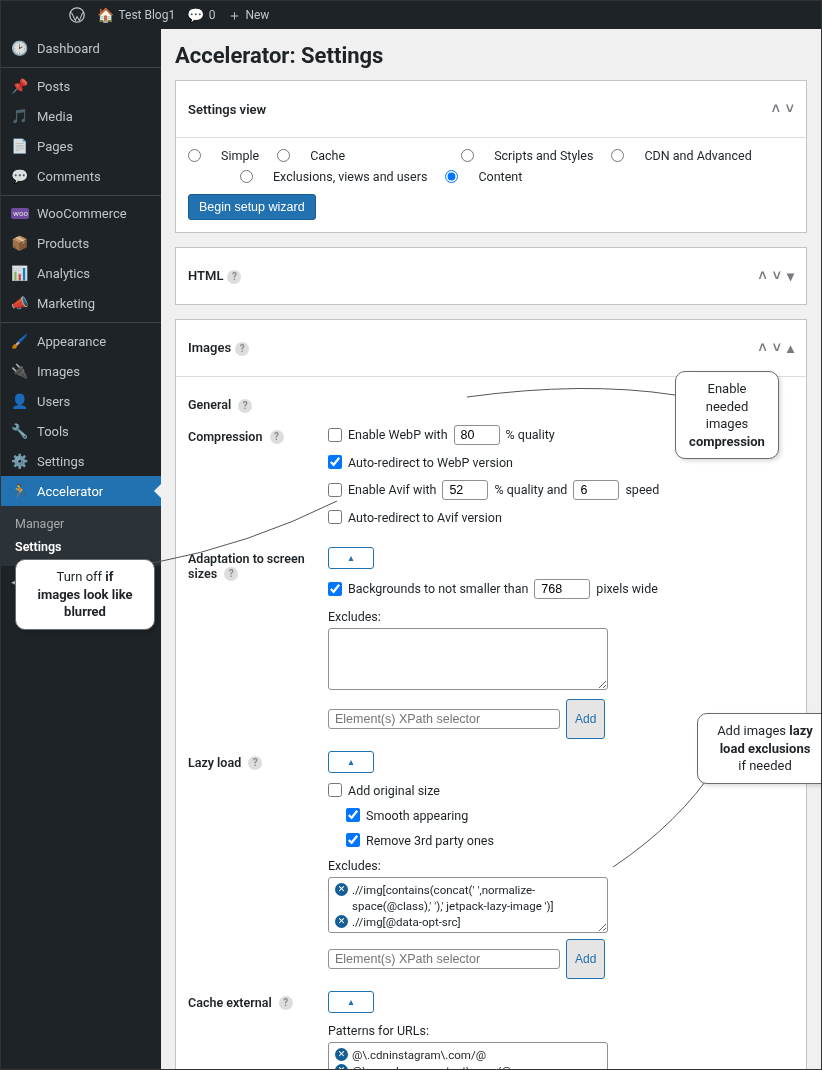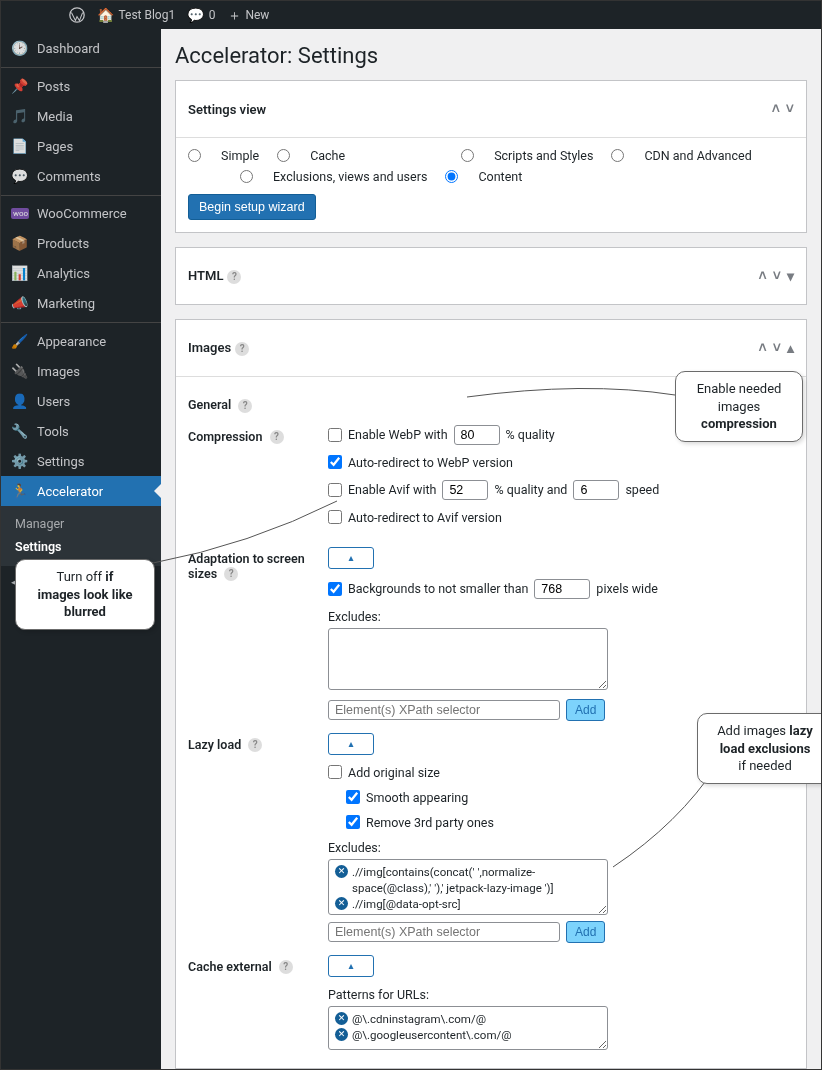--- a/index.html
+++ b/index.html
@@ -86,21 +86,21 @@
   
   .content {
     position: absolute;
     top: 28px;
     left: 160px;
     right: 0;
     bottom: 0;
     padding: 10px 14px 14px 14px;
     overflow: hidden;
   }
-  h1.title { font-size: 22px; font-weight: 400; margin: 4px 0 12px 0; }
+  h1.title { font-size: 22px; font-weight: 700; margin: 4px 0 12px 0; }
   .panel {
     background: #fff;
     border: 1px solid #c3c4c7;
     margin-bottom: 14px;
   }
   .panel-header {
     padding: 20px 12px;
     font-weight: 600;
     display: flex;
     align-items: center;
@@ -145,21 +145,21 @@
     width:46px; height:22px; border-radius:3px; cursor:pointer;
     display:inline-flex;align-items:center;justify-content:center;font-size:10px;
   }
   textarea.exclude {
     width: 100%; max-width: 280px; height: 62px; border:1px solid #8c8f94; border-radius:3px;
     padding:4px 6px; font-size:12px; resize:both; margin-top:4px; font-family:inherit;
   }
   .add-row { display:flex; gap:6px; align-items:center; margin-top:6px; }
   .add-row input[type=text]{ flex:1; max-width:232px; }
   .btn-add {
-    border:1px solid #2271b1; background:#7dd3fc; color:#2271b1; padding:3px 8px;
+    border:1px solid #2271b1; background:#e5e5e5; color:#2271b1; padding:12px 8px;
     border-radius:3px; font-size:12px; cursor:pointer;
   }
   .sublabel { font-size:12.5px; margin:6px 0 0 0; }
   .indent { margin-left: 18px; }
   .exclude-list {
     border:1px solid #8c8f94; border-radius:3px; width:280px; height:56px;
     padding:4px 6px; font-size:11.5px; line-height:1.4; overflow:hidden; resize:both;
     margin-top:4px;
   }
   .exclude-list .item-line { display:flex; gap:4px; align-items:flex-start;}
@@ -455,21 +455,21 @@
               </div>
           </div>
 
         </div>
       </div>
 
     </div>
   </div>
 </div>
 
-<div class="callout" style="top:370px; left:674px; width:128px;">
+<div class="callout" style="top:370px; left:674px; width:104px;">
   <span>Enable needed</span><br>
   <span>images</span><br>
   <b>compression</b>
 </div>
 <svg class="connector" style="top:380px; left:464px;" width="220" height="50">
   <path d="M210 14 Q120 0 2 16" fill="none" stroke="#555" stroke-width="1"></path>
 </svg>
 
 <div class="callout" style="top:558px; left:14px; width:140px;">
   <span>Turn off</span> <b>if</b><br>

